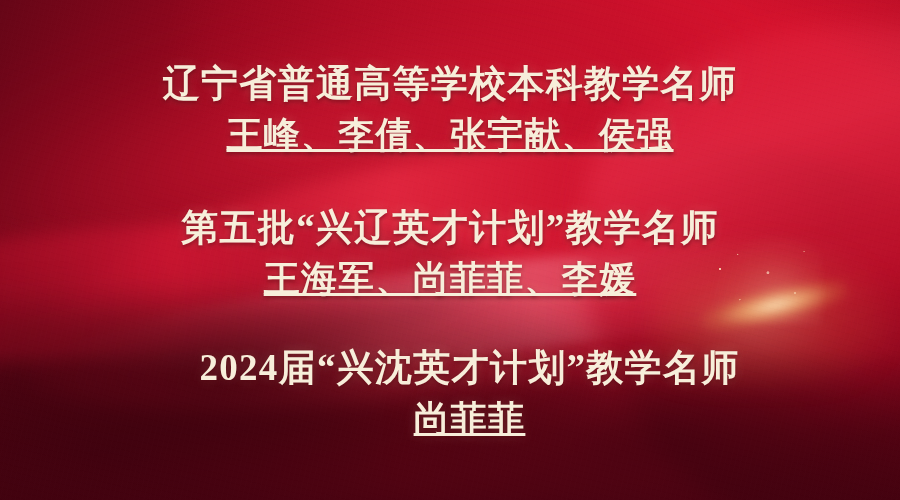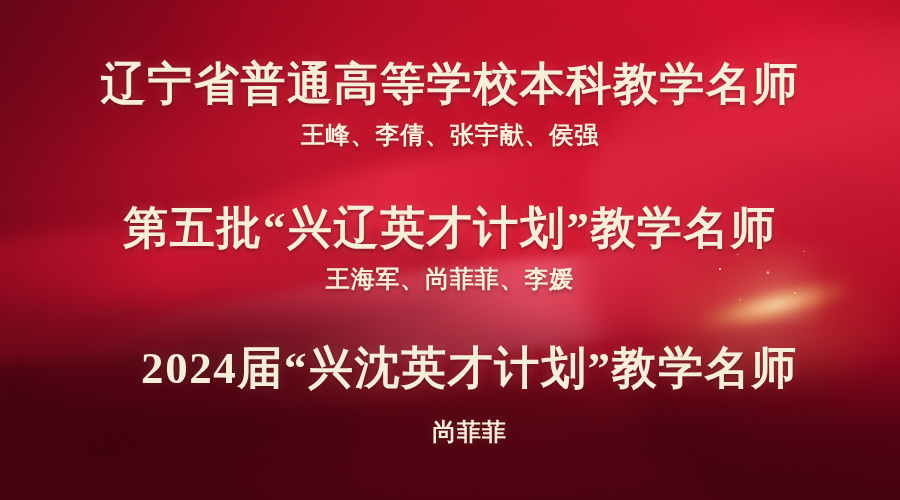--- a/index.html
+++ b/index.html
@@ -201,31 +201,31 @@
     color:#F7EEDA;
     font-family:"Liberation Serif", "DejaVu Serif", serif;
     font-weight:bold;
     letter-spacing:.035em;
     white-space:nowrap;
     text-shadow:
       0 2px 4px rgba(80,0,12,.55),
       0 0 12px rgba(255,228,190,.20);
   }
 
-  .line-title { font-size:45px; line-height:44px; }
-  .line-names { font-size:24px; line-height:41px; }
+  .line-title { font-size:37px; line-height:44px; }
+  .line-names { font-size:36px; line-height:41px;text-decoration:underline; }
 
   
   #block-1 { position:absolute; left:0; top:62px;  }
   #block-2 { position:absolute; left:0; top:206px; }
   #block-3 { position:absolute; left:0; top:346px;padding-left:39px; }
 
   #block-1 .line-names { margin-top:9px; }
   #block-2 .line-names { margin-top:9px; }
-  #block-3 .line-names { margin-top:22px; }
+  #block-3 .line-names { margin-top:9px; }
 </style>
 </head>
 <body>
 
 <div id="banner">
 
   <div class="silk silk-a"></div>
   <div class="silk silk-b"></div>
   <div class="silk silk-c"></div>
   <div class="silk silk-d"></div>

